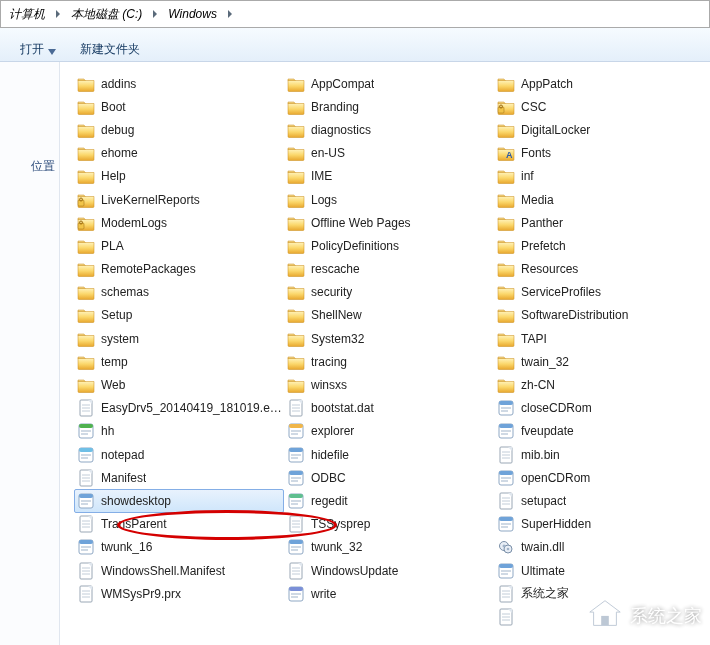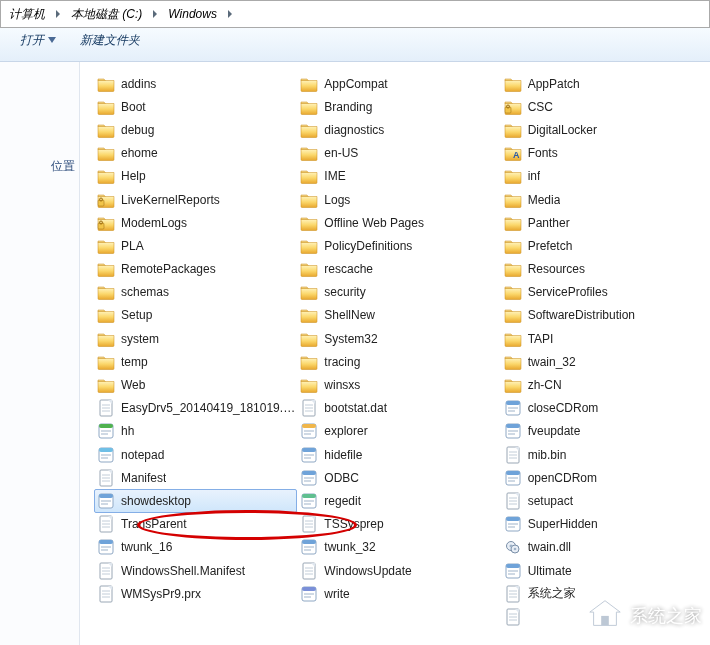--- a/index.html
+++ b/index.html
@@ -4,25 +4,25 @@
 <style>
 * { margin: 0; padding: 0; box-sizing: border-box; font-family: "Microsoft YaHei", "Segoe UI", Tahoma, sans-serif; }
 body { background: #fff; width: 710px; height: 645px; overflow: hidden; position: relative; }
 
 .addr-bar { height: 28px; background: #fff; border: 1px solid #aaa; display: flex; align-items: center; font-size: 12px; padding: 0 2px; }
 .addr-seg { display: flex; align-items: center; height: 100%; padding: 0 6px; cursor: pointer; font-style: italic; }
 .addr-split { width: 14px; height: 100%; display: flex; align-items: center; justify-content: center; }
 .addr-split svg { width: 8px; height: 8px; }
 
 .toolbar { height: 34px; background: linear-gradient(#f6fbff, #e4effa); border-bottom: 1px solid #c8d6e8; display: flex; align-items: center; font-size: 12px; padding-left: 10px; gap: 4px; }
-.tool-btn { display: flex; align-items: flex-start; height: 26px; padding: 0 10px; color: #163a62; cursor: pointer; font-style: italic; }
+.tool-btn { display: flex; align-items: flex-end; height: 26px; padding: 0 10px; color: #163a62; cursor: pointer; }
 .tool-btn .chev { margin-left: 4px; }
 
 .main { display: flex; height: calc(645px - 28px - 34px); }
-.side { width: 80px; border-right: 1px solid #e0e6ef; background: #fbfcfe; font-size: 12px; padding-top: 90px; }
+.side { width: 60px; border-right: 1px solid #e0e6ef; background: #fbfcfe; font-size: 12px; padding-top: 90px; }
 .side-item { padding: 6px 4px; color: #2b4a7a; text-align: right; }
 
 .content { flex: 1; padding: 10px 6px 10px 14px; overflow: hidden; position: relative; }
 .cols { display: flex; }
 .col { flex: 1; min-width: 0; }
 .item { display: flex; align-items: center; height: 23.2px; font-size: 12px; color: #222; padding-left: 2px; border: 1px solid transparent; border-radius: 2px; cursor: pointer; }
 .item .ic { width: 18px; height: 18px; margin-right: 6px; display: flex; align-items: center; justify-content: center; flex-shrink: 0; }
 .item.selected { background: linear-gradient(#e8f2fd, #cfe6fb); border-color: #84aee6; }
 .item .label { white-space: nowrap; overflow: hidden; text-overflow: ellipsis; }
 

